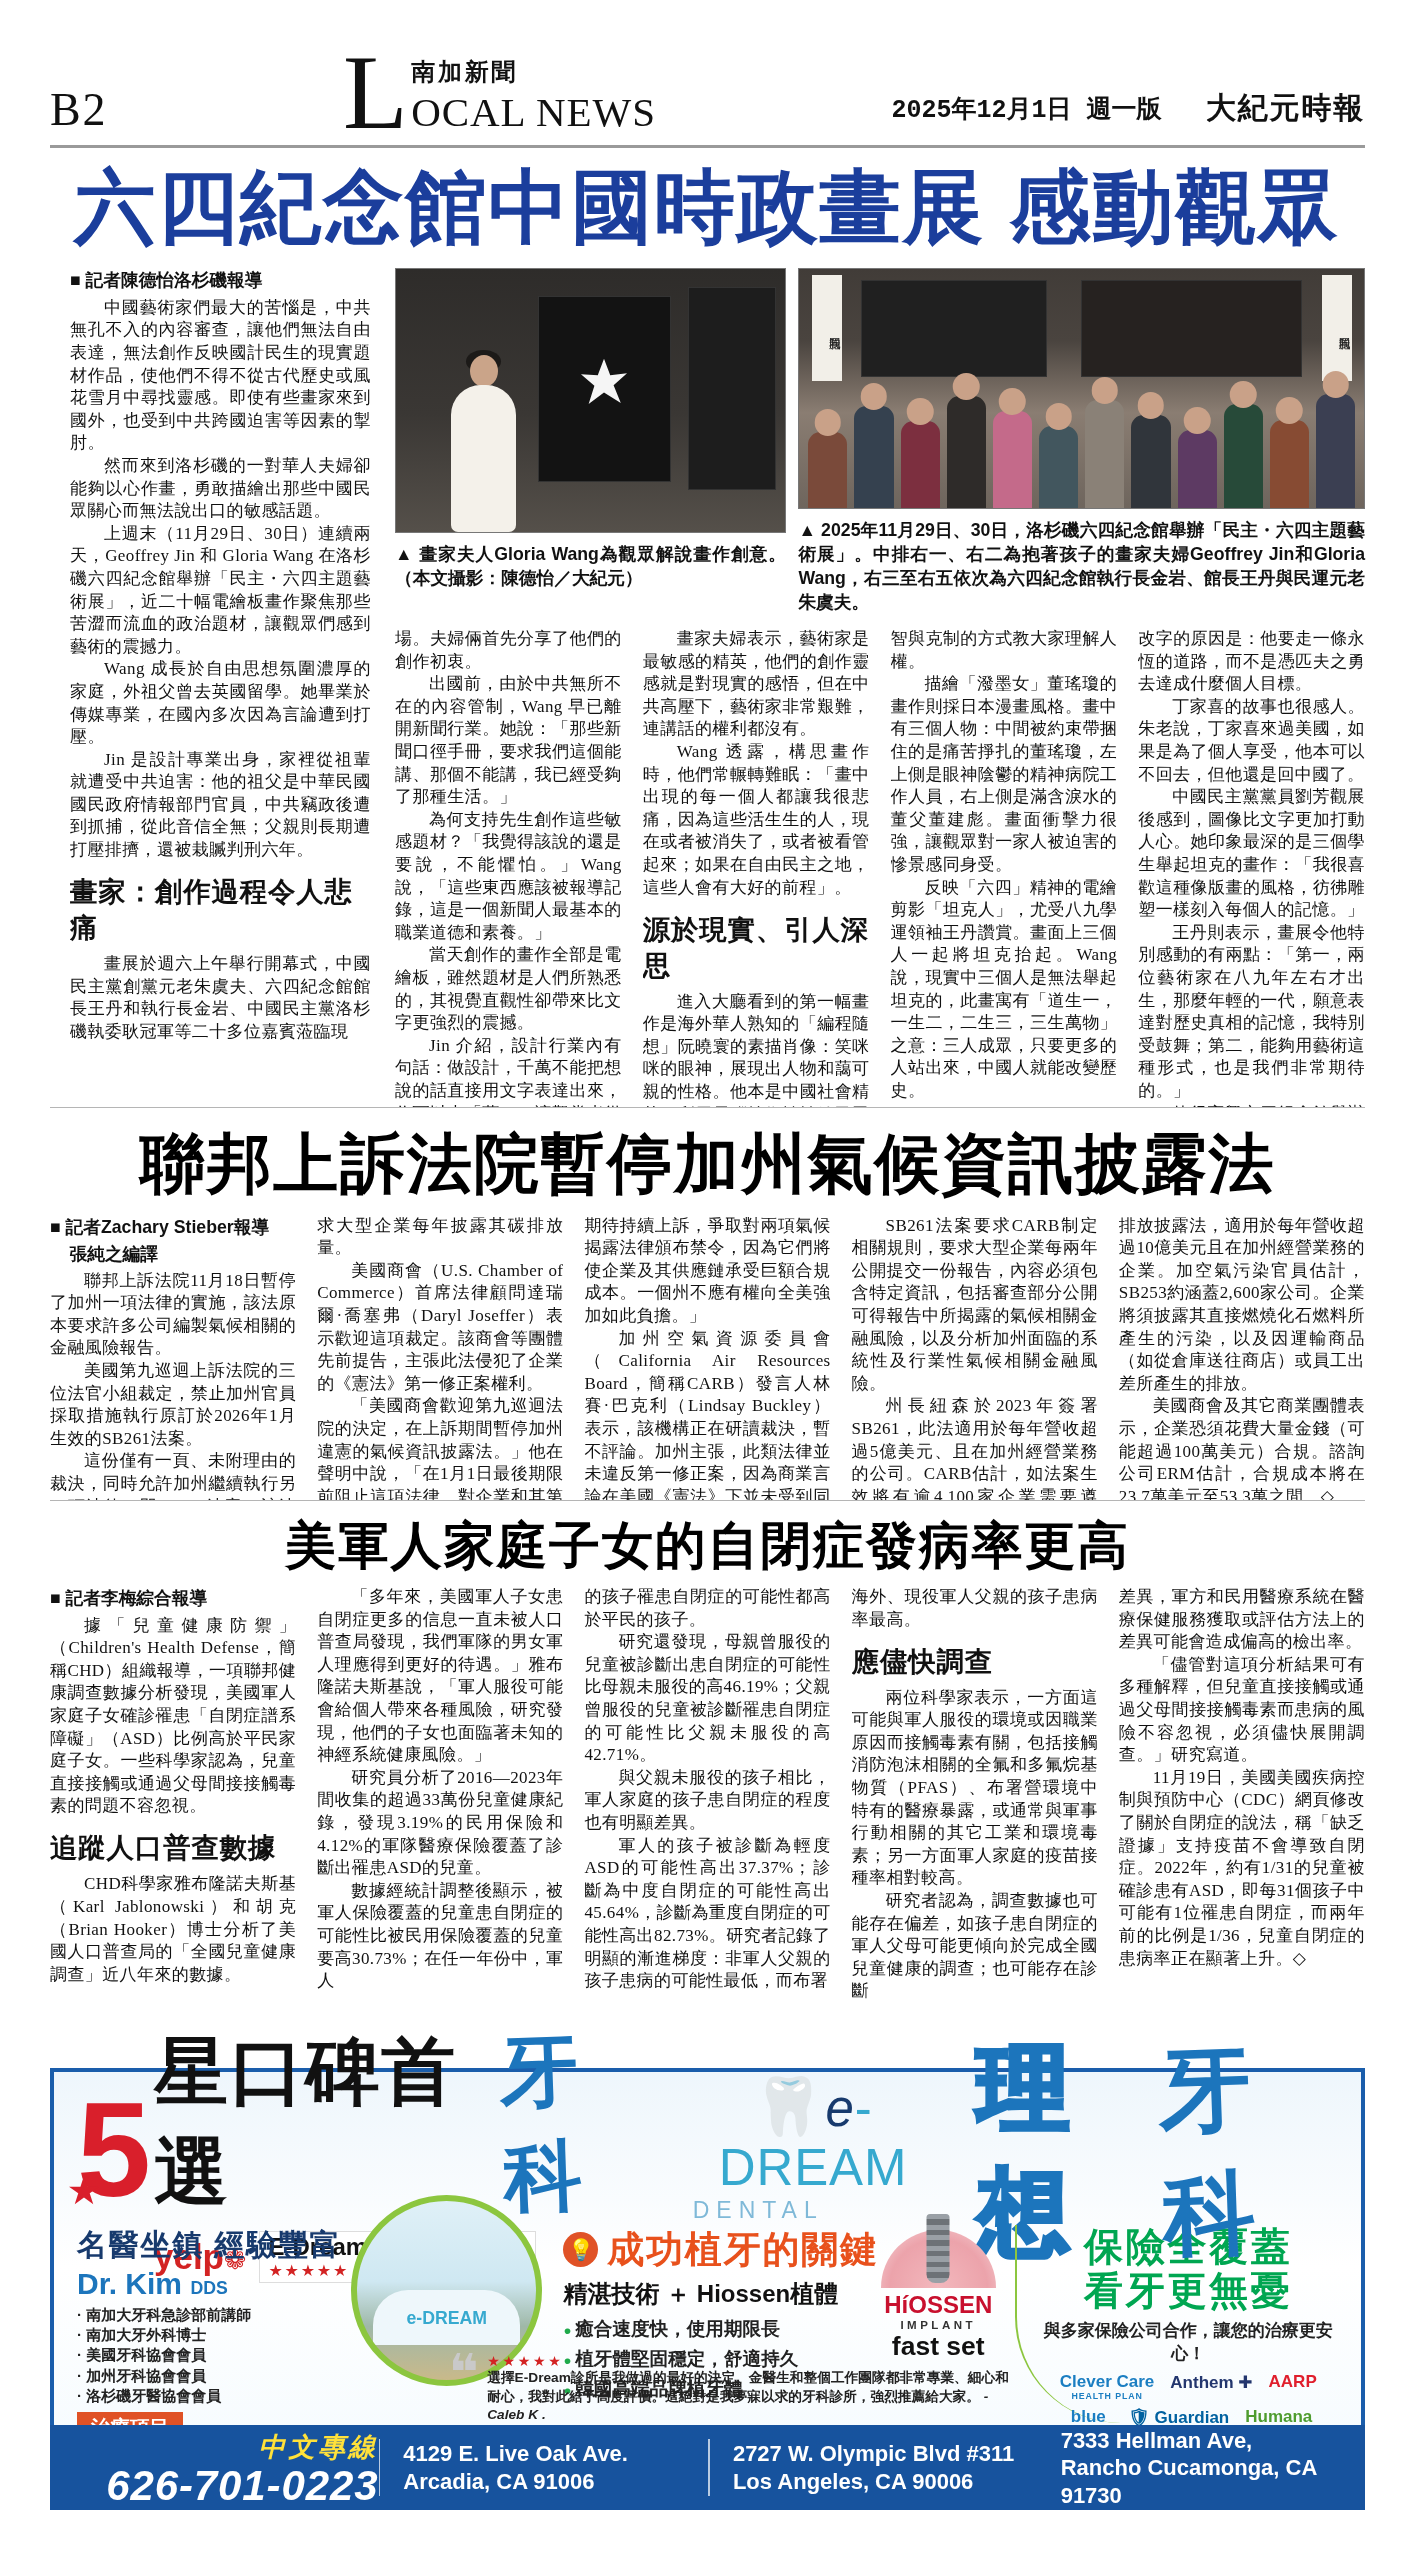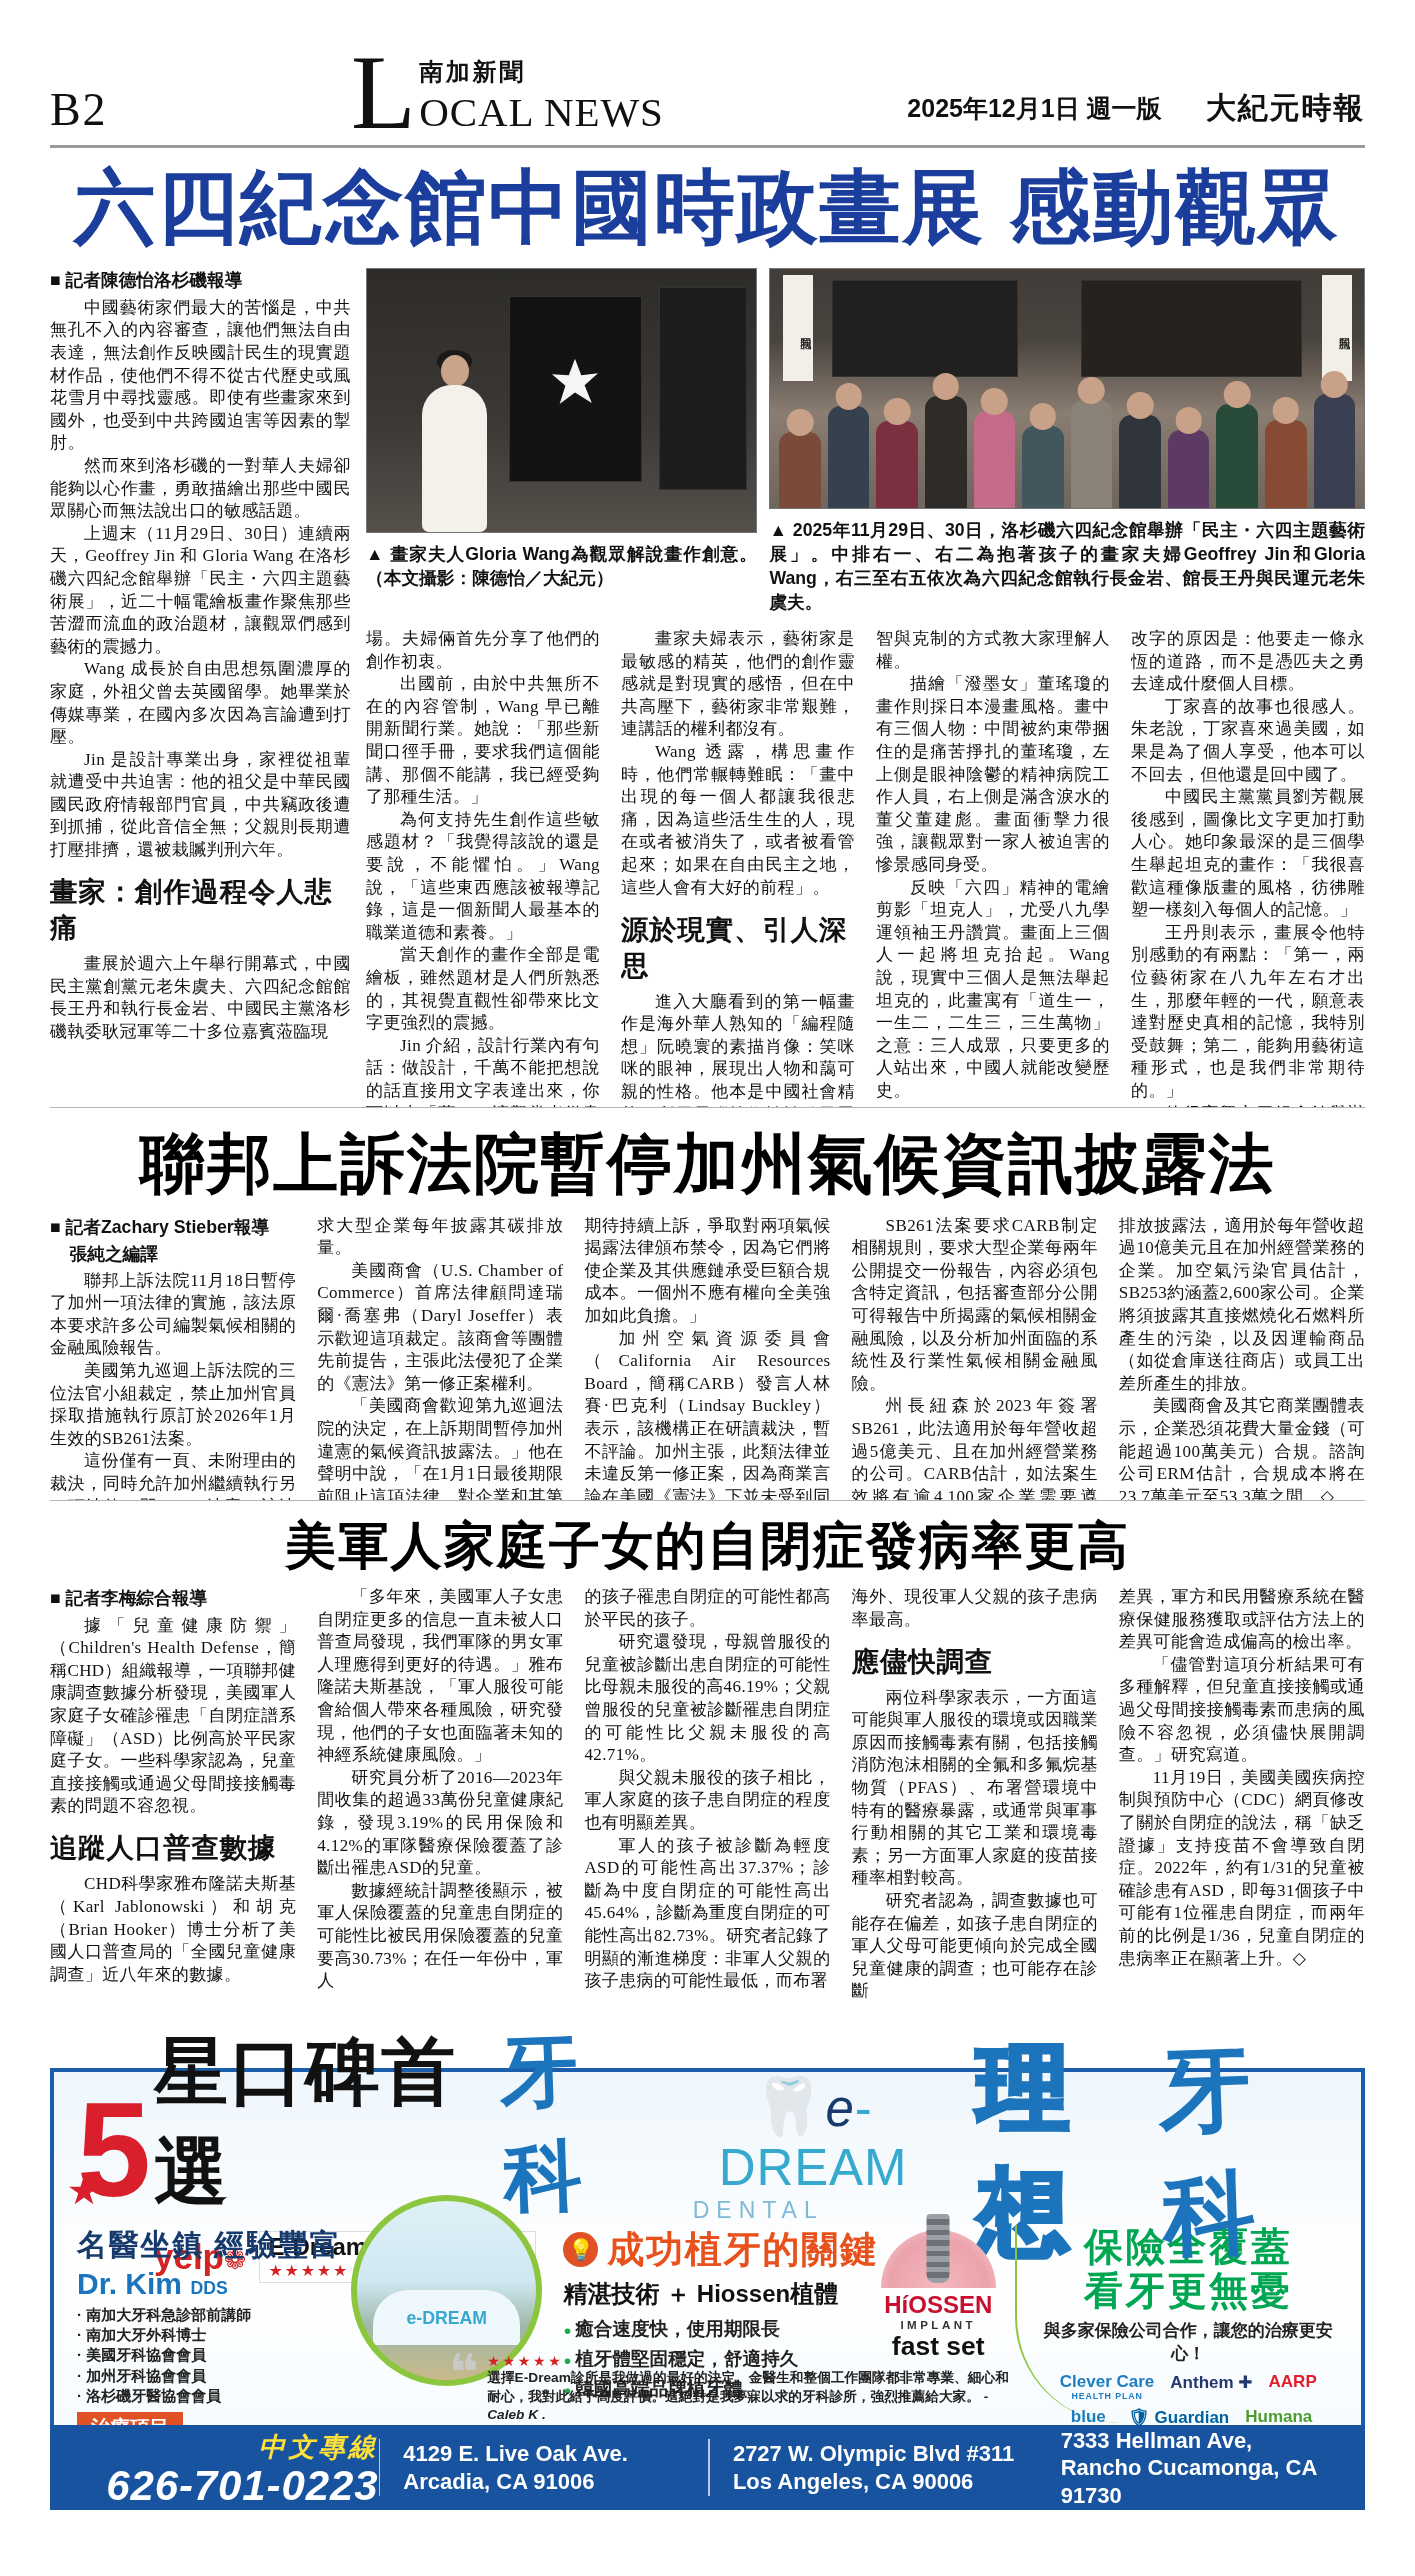--- a/index.html
+++ b/index.html
@@ -10,21 +10,21 @@
   
   .hdr { display:flex; align-items:flex-end; justify-content:space-between;
          padding:51px 50px 8.8px 50px; }
   .hdr-edition { font-size:46px; font-weight:400; letter-spacing:1.8px; }
   .hdr-center { display:flex; align-items:flex-end; }
   .hdr-L { font-size:106px; line-height:0.8; font-weight:400; }
   .hdr-cn-en { display:flex; flex-direction:column; margin-left:3.5px; }
   .hdr-cn { font-family:"Liberation Sans",sans-serif; font-weight:700; font-size:24px; letter-spacing:2.7px; }
   .hdr-en { font-size:41px; letter-spacing:0.9px; }
   .hdr-right { display:flex; align-items:center; gap:12.4px; padding-bottom:7px; }
-  .hdr-date { font-family:Liberation Sans, sans-serif; font-weight:700; font-size:25px; }
+  .hdr-date { font-family:Liberation Mono, monospace; font-weight:700; font-size:25px; }
   .hdr-paper { font-weight:700; font-size:30px; letter-spacing:1.8px;margin-left:32px; }
   .hdr-rule { border-top:3.5px solid #9a9a9a; margin:0 50px; }
 
   
   .headline { font-family:"Liberation Sans","DejaVu Sans",sans-serif; font-weight:900;
               text-align:center; line-height:1.12; }
   .h-a1 { color:#1b3e9c; font-size:81px; margin:14px 35px 16px; letter-spacing:1.8px; }
   .h-a2 { color:#000; font-size:65px; margin:19.5px 35px 14px; letter-spacing:1.8px; }
   .h-a3 { color:#000; font-size:51px; margin:16px 35px 12.4px; letter-spacing:1.8px; }
   .rule { border-top:1.8px solid #b5b5b5; margin:0 50px; }
@@ -36,21 +36,21 @@
   .p, .pc { font-size:17px; line-height:22.6px; text-align:justify; letter-spacing:0.4px; }
   .p { text-indent:2em; }
   .by { font-family:"Liberation Sans",sans-serif; font-weight:700; font-size:17.7px;
         line-height:25px; margin-bottom:3.5px; }
   .by2 { font-family:"Liberation Sans",sans-serif; font-weight:700; font-size:17.7px;
          line-height:23px; margin:0 0 3.5px 19.5px; }
   .subhead { font-family:"Liberation Sans",sans-serif; font-weight:900; font-size:27.4px;
              margin:12.4px 0 7px; letter-spacing:0.9px; }
 
   
-  .a1-body { display:flex; gap:15px; height:839px; }
+  .a1-body { display:flex; gap:24px; height:839px;margin-left:20px; }
   .a1-col1 { flex:0 0 301px; overflow:hidden; }
   .a1-right { flex:1 1 auto; display:flex; flex-direction:column; }
   .a1-photos { display:flex; gap:12.4px; }
   .fig { display:flex; flex-direction:column; }
   .fig1 { width:391px; }
   .fig2 { flex:1; }
   .photo { position:relative; overflow:hidden; border:0.9px solid #777; }
   .photo1 { height:265px; background:linear-gradient(180deg,#2e2c2a 0%,#3a3734 55%,#55504a 100%); }
   .photo2 { height:241px; background:linear-gradient(180deg,#413c38 0%,#4a443f 30%,#8a7d72 60%,#6e655d 100%); }
   .banner { position:absolute; top:5.3px; width:30px; height:106px; background:#f2efe8;

